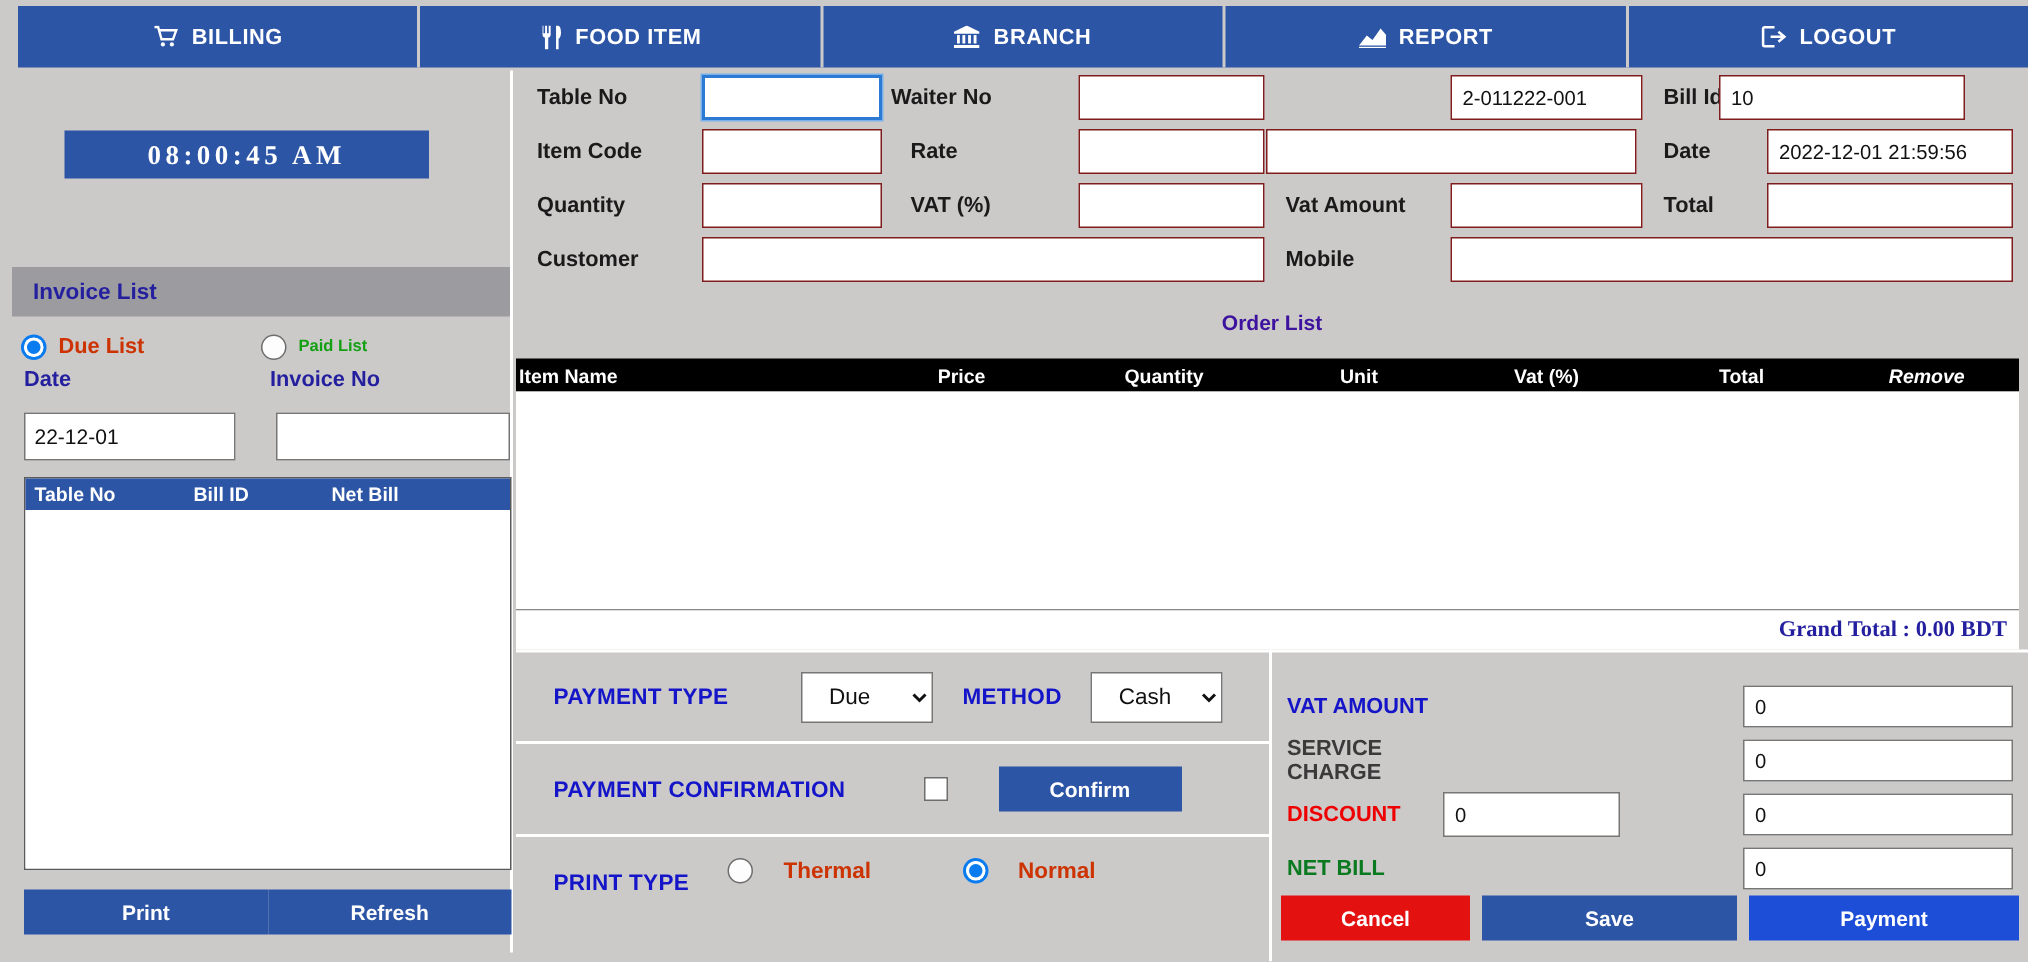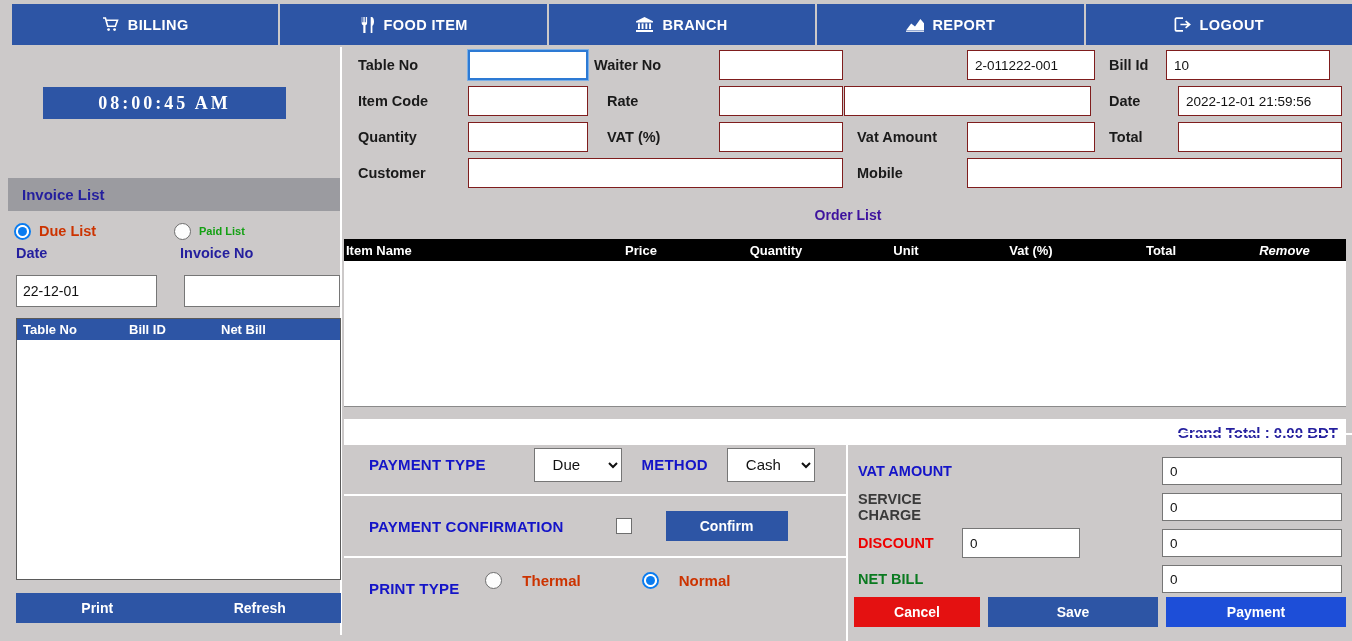--- a/index.html
+++ b/index.html
@@ -255,30 +255,31 @@
   .olc7 { width: 120px; text-align: center; padding-right: 3px; font-style: italic; }
   .ol-body {
     position: absolute;
     left: 0; top: 214px;
     width: 1002px; height: 146px;
     background: #ffffff;
     border-bottom: 1px solid #8a8a8a;
   }
   .grand-total {
     position: absolute;
-    left: 0; top: 372px;
+    left: 0; top: 360px;
     width: 1002px; height: 26px;
     background: #ffffff;
     color: #241f9e;
     font-size: 15px;
     font-weight: bold;
     display: flex;
     align-items: center;
     justify-content: flex-end;
     padding-right: 8px;
+    font-family: Liberation Serif, serif;
   }
   .ol-scroll {
     position: absolute;
     left: 1002px; top: 192px;
     width: 6px; height: 194px;
     background: #ccc9c9;
   }
 
   
   .pay-area {
@@ -495,21 +496,21 @@
 
     <div class="form-area">
 
       <span class="flabel" style="left:14px;  top:10px;">Table No</span>
       <input class="fbox focused" style="left: 124px; top: 3px; width: 120px;" autofocus="" value="">
       <span class="flabel" style="left:250px; top:10px;">Waiter No</span>
       <input class="fbox" style="left: 375px; top: 3px; width: 124px;" value="">
       <span class="flabel" style="left:513px; top:10px;margin-top:32px;">Bill No</span>
       <input class="fbox" style="left: 623px; top: 3px; width: 128px;" value="2-011222-001">
       <span class="flabel" style="left:765px; top:10px;">Bill Id</span>
-      <input class="fbox" style="left: 822px; top: 3px; width: 164px;" value="10">
+      <input class="fbox" style="left: 802px; top: 3px; width: 164px;" value="10">
 
       <span class="flabel" style="left:14px;  top:46px;">Item Code</span>
       <input class="fbox" style="left: 124px; top: 39px; width: 120px;" value="">
       <span class="flabel" style="left:263px; top:46px;">Rate</span>
       <input class="fbox" style="left: 375px; top: 39px; width: 124px;" value="">
       <input class="fbox" style="left: 500px; top: 39px; width: 247px;" value="">
       <span class="flabel" style="left:765px; top:46px;">Date</span>
       <input class="fbox" style="left: 834px; top: 39px; width: 164px;" value="2022-12-01 21:59:56">
 
       <span class="flabel" style="left:14px;  top:82px;">Quantity</span>

